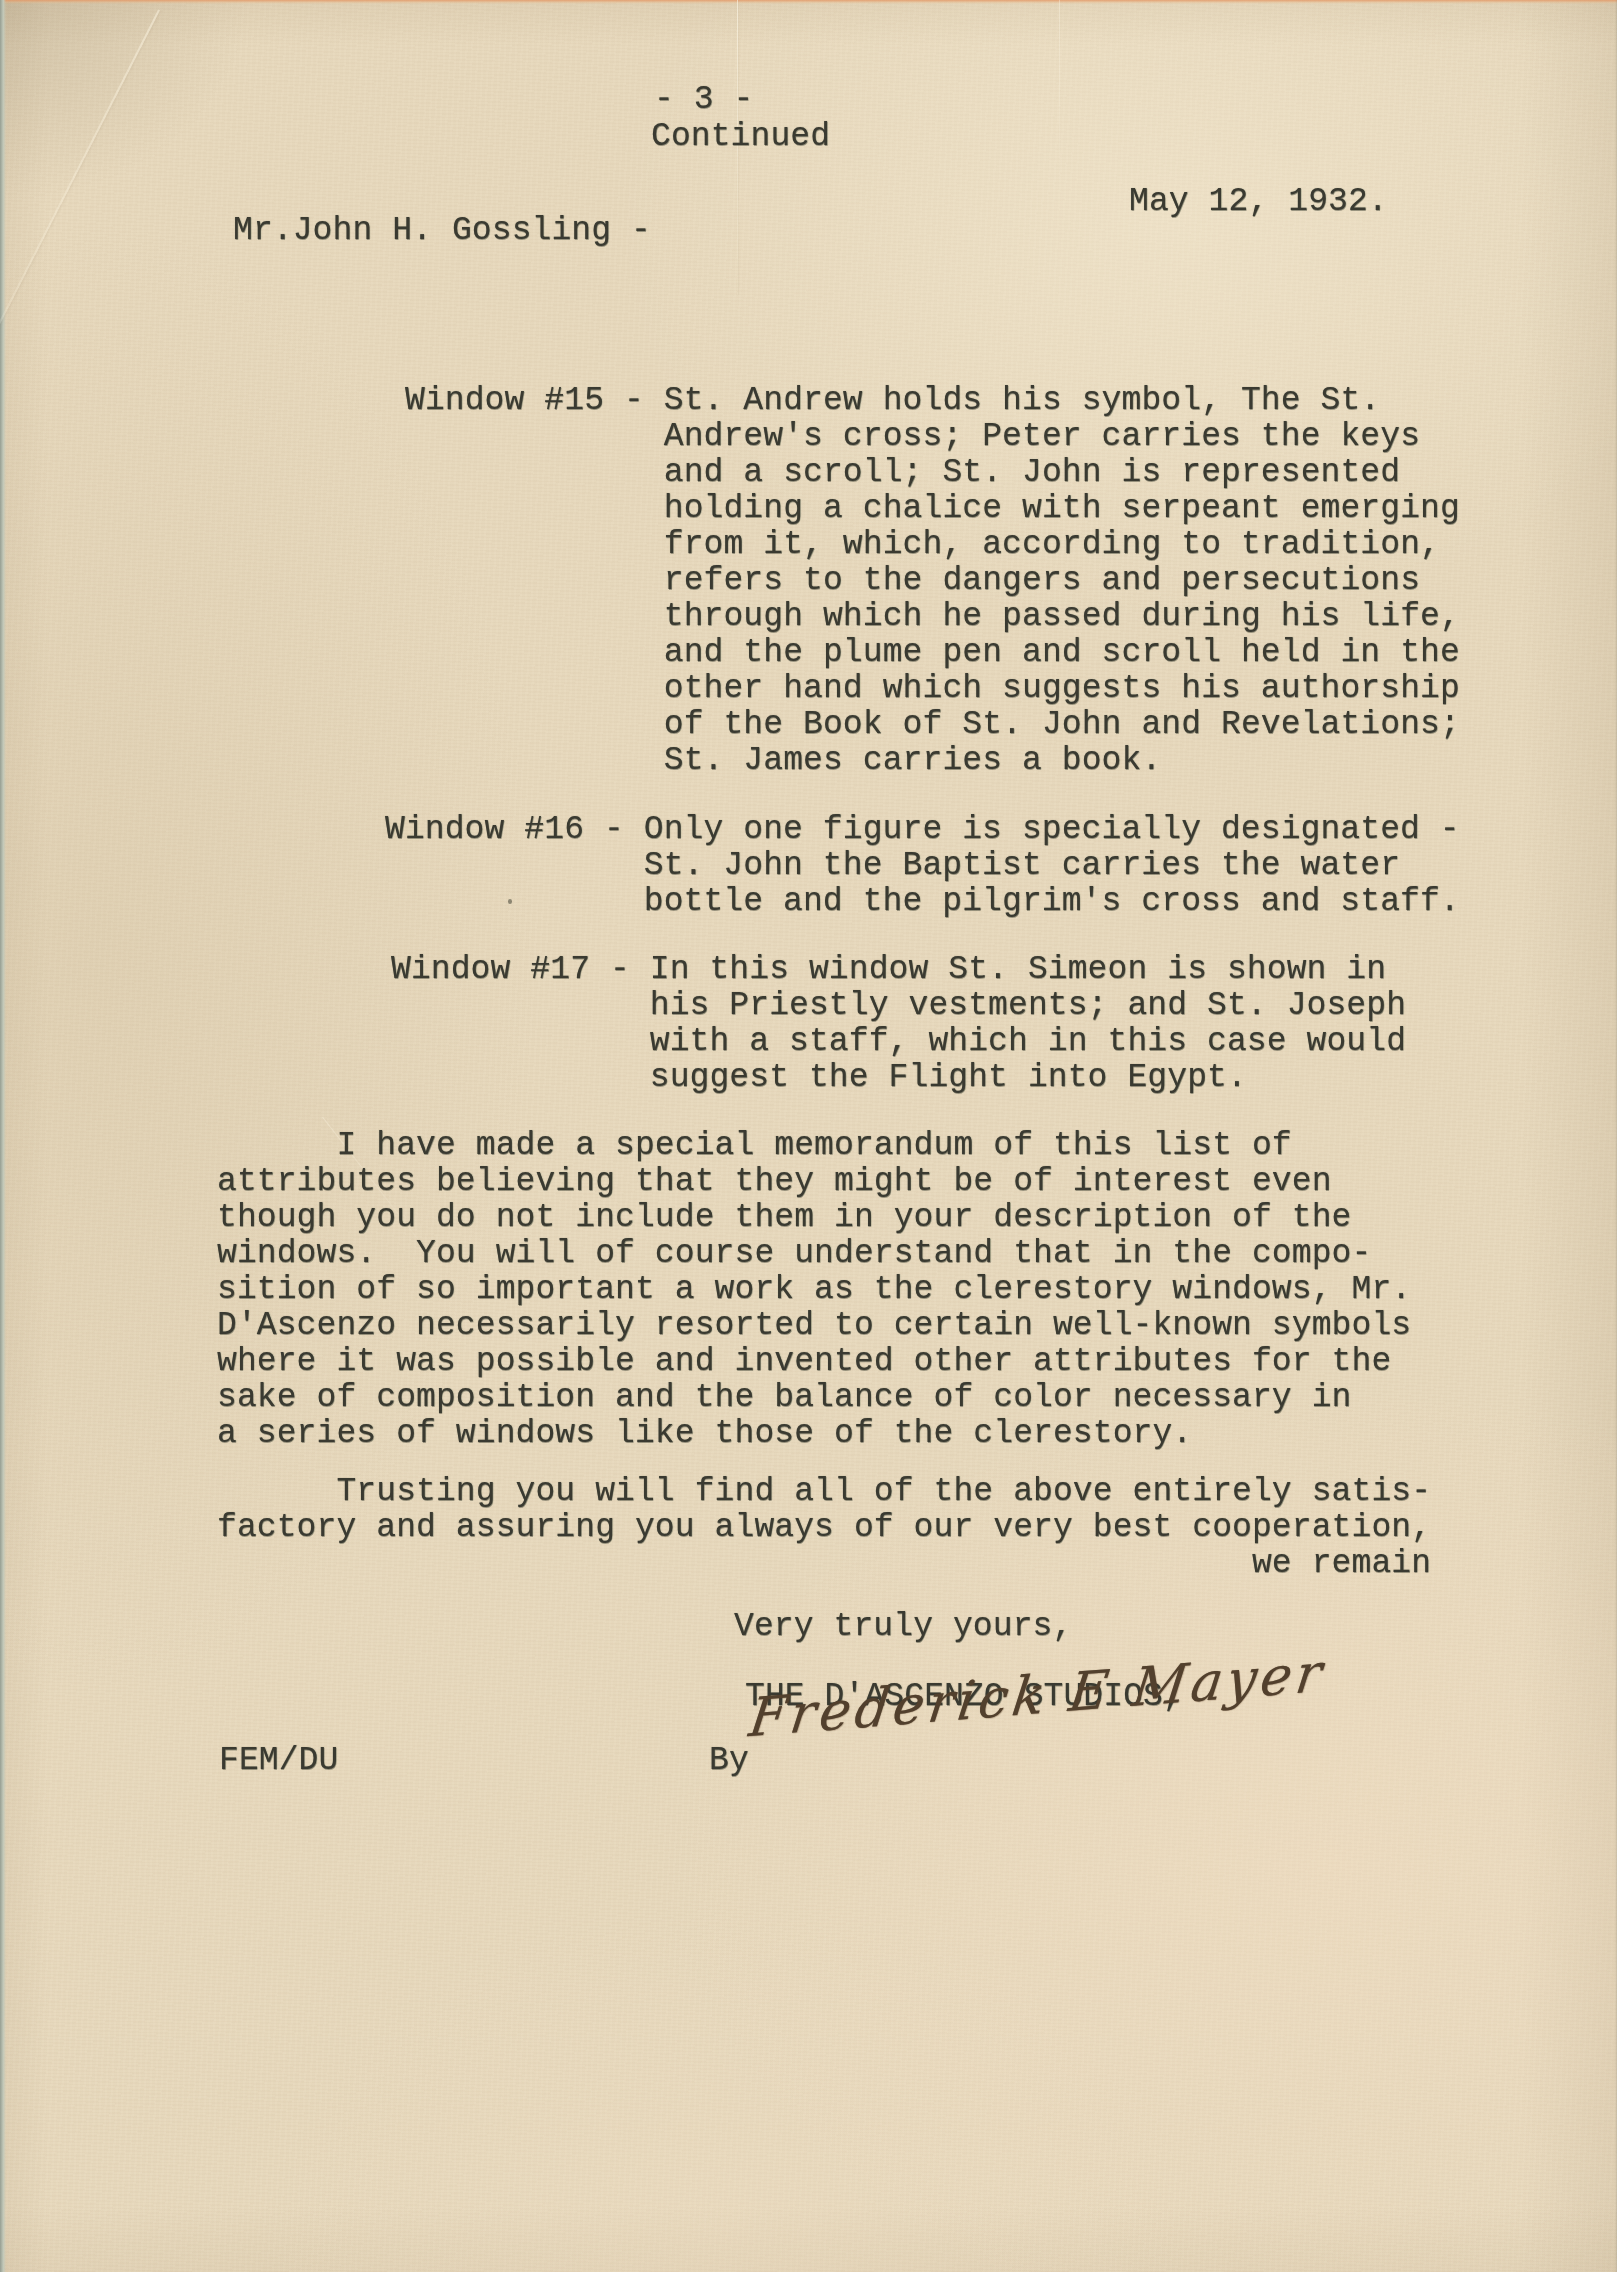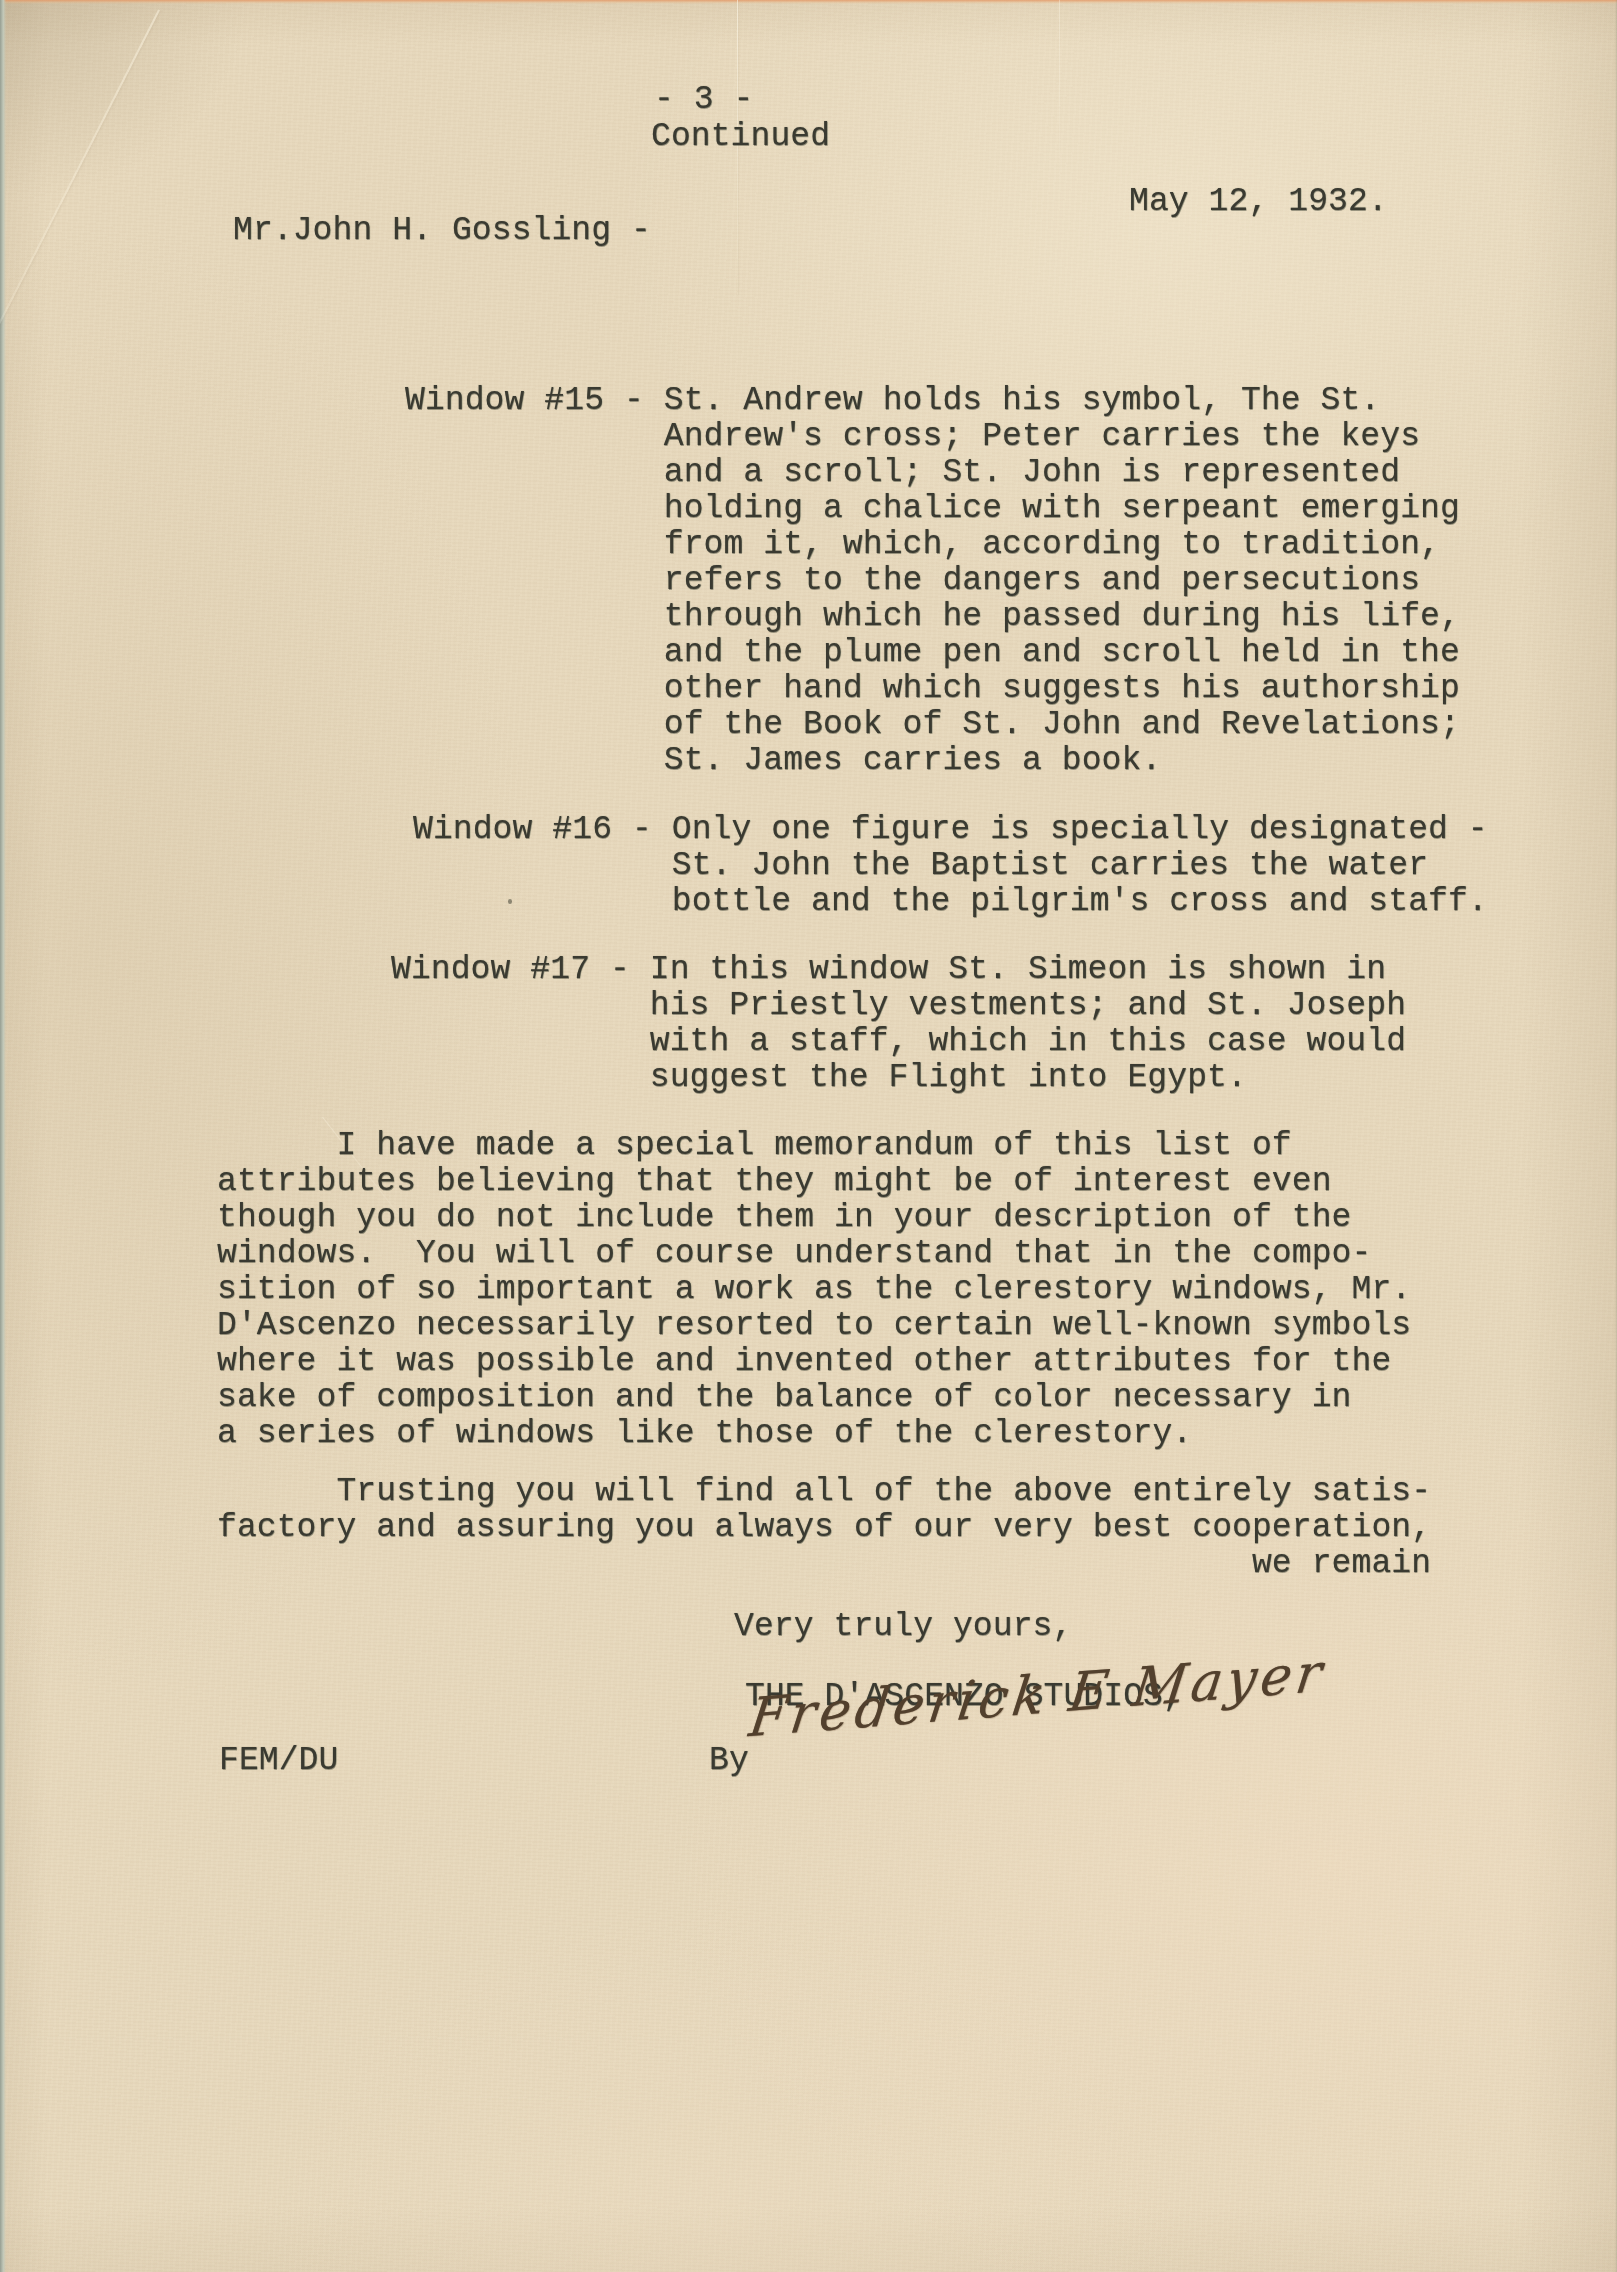--- a/index.html
+++ b/index.html
@@ -106,21 +106,21 @@
              and a scroll; St. John is represented
              holding a chalice with serpeant emerging
              from it, which, according to tradition,
              refers to the dangers and persecutions
              through which he passed during his life,
              and the plume pen and scroll held in the
              other hand which suggests his authorship
              of the Book of St. John and Revelations;
              St. James carries a book.</div>
 
-  <div class="type" style="left:385px;top:812px;margin-left:28px;">Window #16 - Only one figure is specially designated -
+  <div class="type" style="left:385px;top:812px;">Window #16 - Only one figure is specially designated -
              St. John the Baptist carries the water
              bottle and the pilgrim's cross and staff.</div>
 
   <div class="type" style="left:391px;top:952px;">Window #17 - In this window St. Simeon is shown in
              his Priestly vestments; and St. Joseph
              with a staff, which in this case would
              suggest the Flight into Egypt.</div>
 
   <div class="type" style="left:217px;top:1128px;">      I have made a special memorandum of this list of
 attributes believing that they might be of interest even

